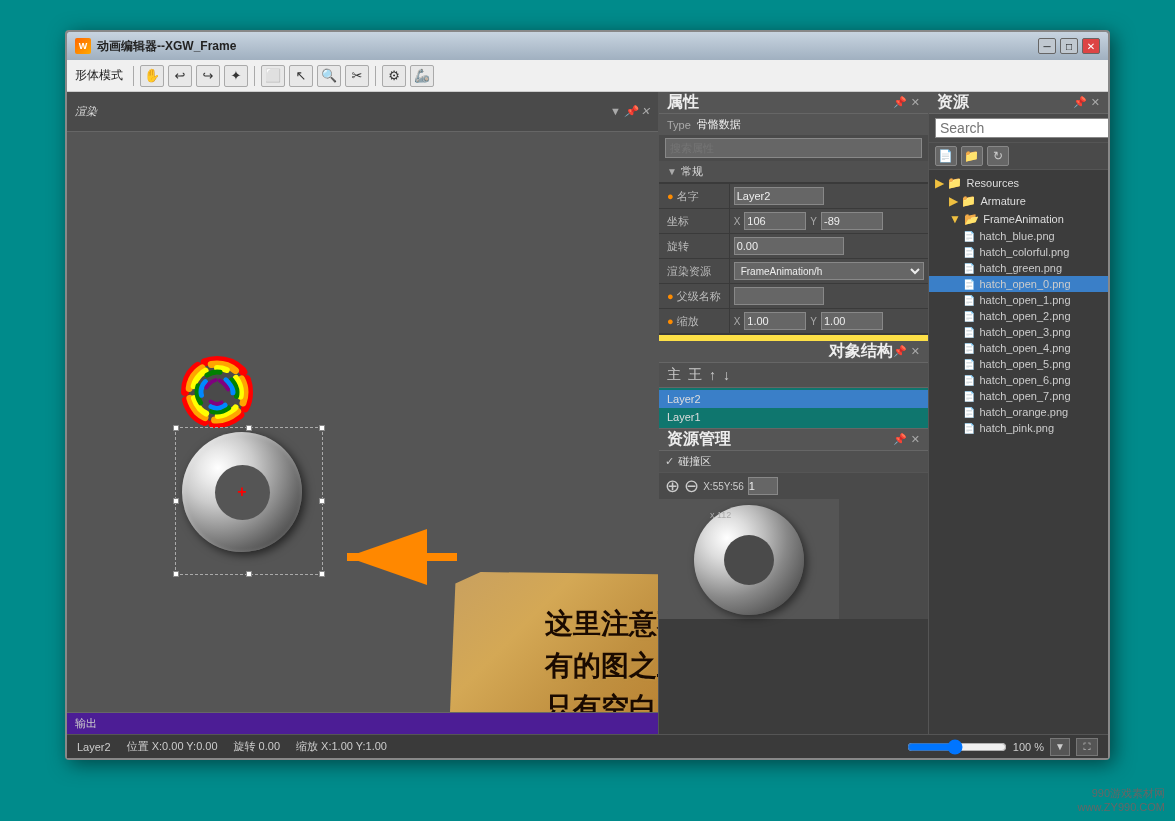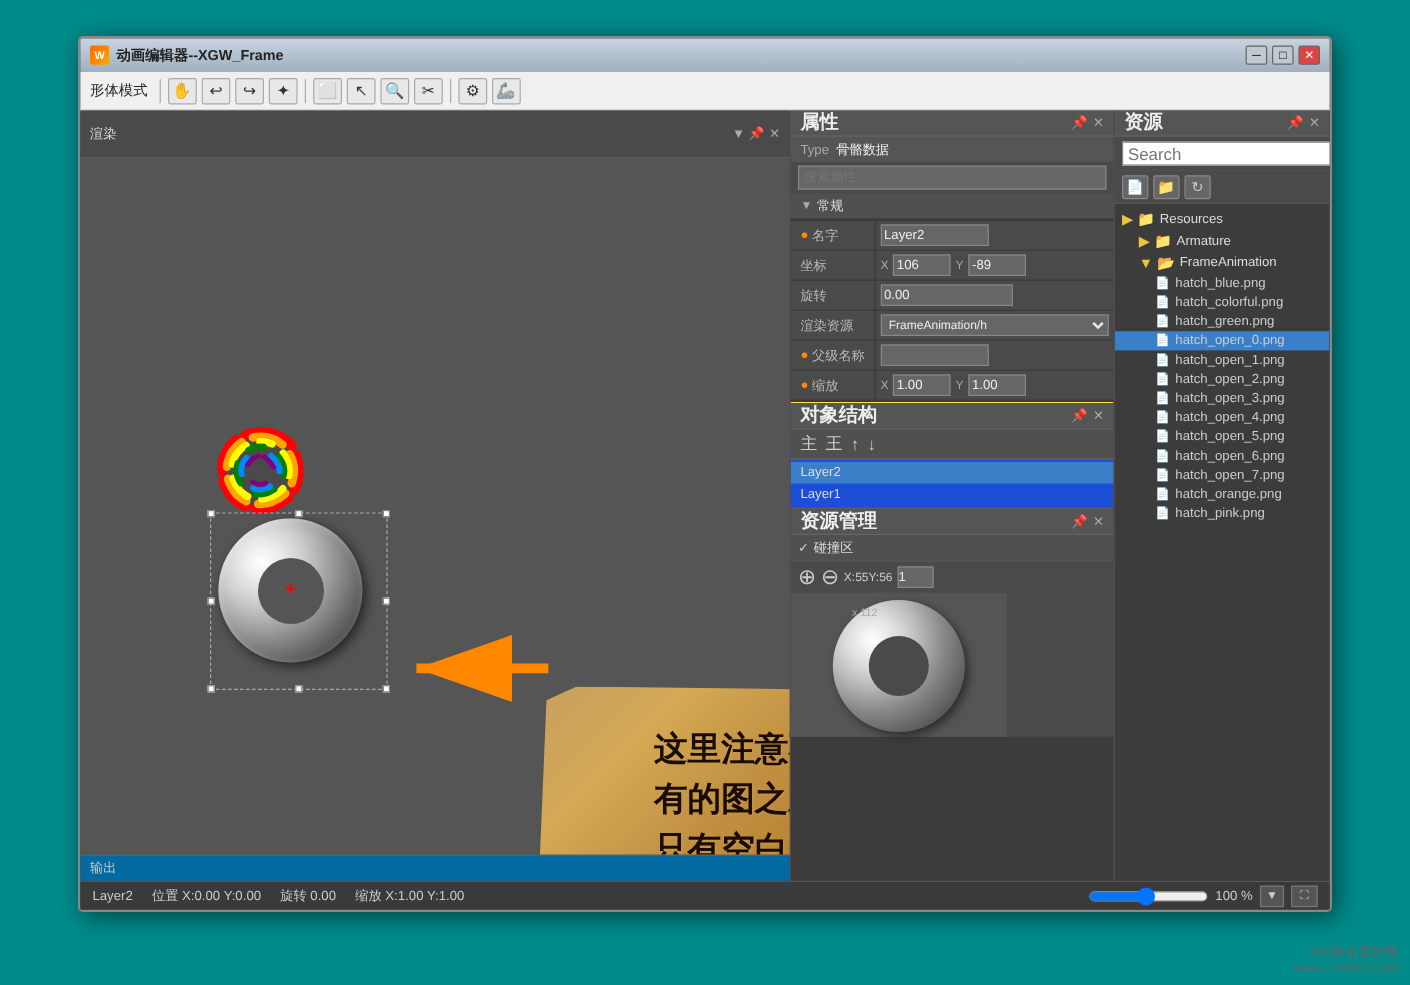--- a/index.html
+++ b/index.html
@@ -142,20 +142,21 @@
       flex-direction: column;
     }
     .render-header {
       background: #4a4a4a;
       height: 40px;
       display: flex;
       align-items: center;
       padding: 0 8px;
       border-bottom: 1px solid #666;
       flex-shrink: 0;
+      font-style: italic;
     }
     .render-header-title {
       color: #ddd;
       font-size: 11px;
     }
     .panel-pin {
       margin-left: auto;
       color: #aaa;
       font-size: 11px;
       cursor: pointer;
@@ -219,21 +220,21 @@
       font-size: 28px;
       font-weight: bold;
       text-align: center;
       line-height: 1.5;
       padding: 10px 20px;
       text-shadow: 1px 1px 2px rgba(200,160,80,0.5);
     }
 
     
     .output-bar {
-      background: #0369a1;
+      background: #4c1d95;
       height: 22px;
       display: flex;
       align-items: center;
       padding: 0 8px;
       border-top: 1px solid #666;
       flex-shrink: 0;
     }
     .output-label { color: #ccc; font-size: 11px; }
 
     
@@ -317,40 +318,41 @@
       align-items: center;
       gap: 4px;
     }
     .prop-input {
       background: #666;
       border: 1px solid #888;
       color: #eee;
       font-size: 11px;
       height: 18px;
       padding: 0 2px;
-      width: 48px;
+      width: 62px;
       outline: none;
     }
     .prop-axis { color: #aaa; font-size: 10px; }
     .prop-select {
       background: #666;
       border: 1px solid #888;
       color: #eee;
       font-size: 10px;
       height: 18px;
       padding: 0 2px;
       flex: 1;
       outline: none;
     }
 
     
     .object-panel {
-      background: #1d4ed8;
-      flex-shrink: 0;
-      border-top: 1px solid #fde047;
+      background: #0f766e;
+      flex-shrink: 0;
+      border-top: 6px solid #fde047;
+      text-align: right;
     }
     .obj-toolbar {
       padding: 3px 6px;
       display: flex;
       gap: 3px;
       align-items: center;
       background: #505050;
       border-bottom: 1px solid #666;
     }
     .obj-btn {

